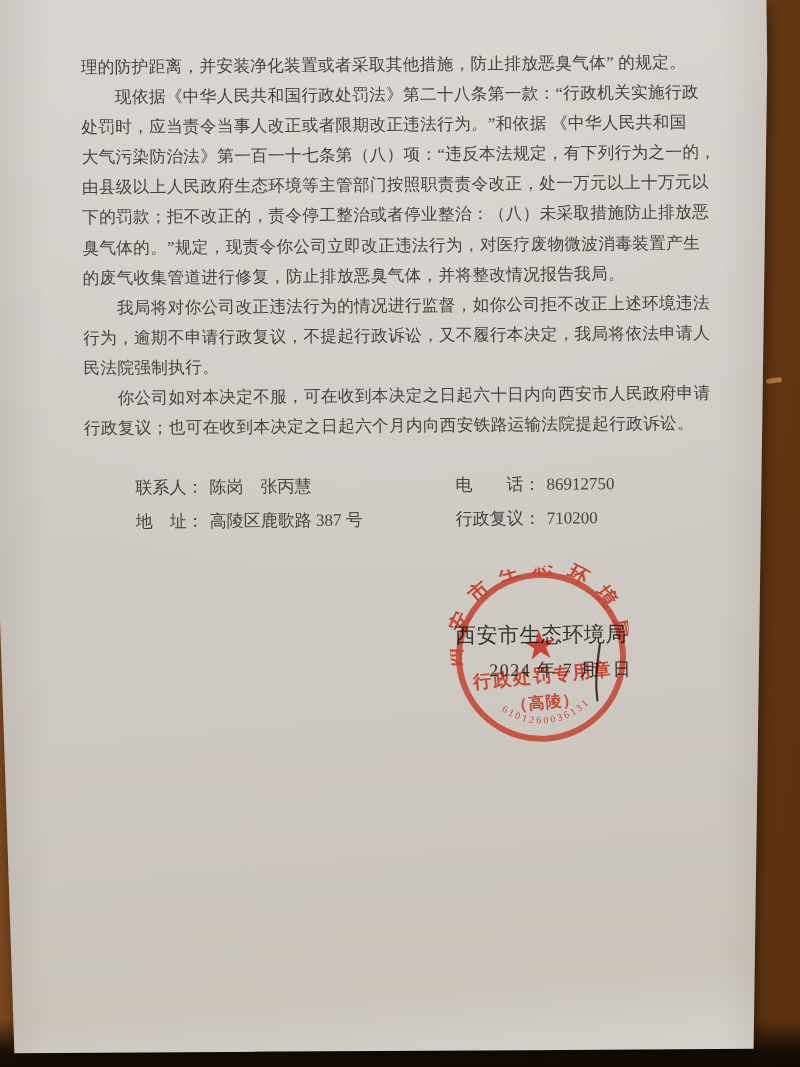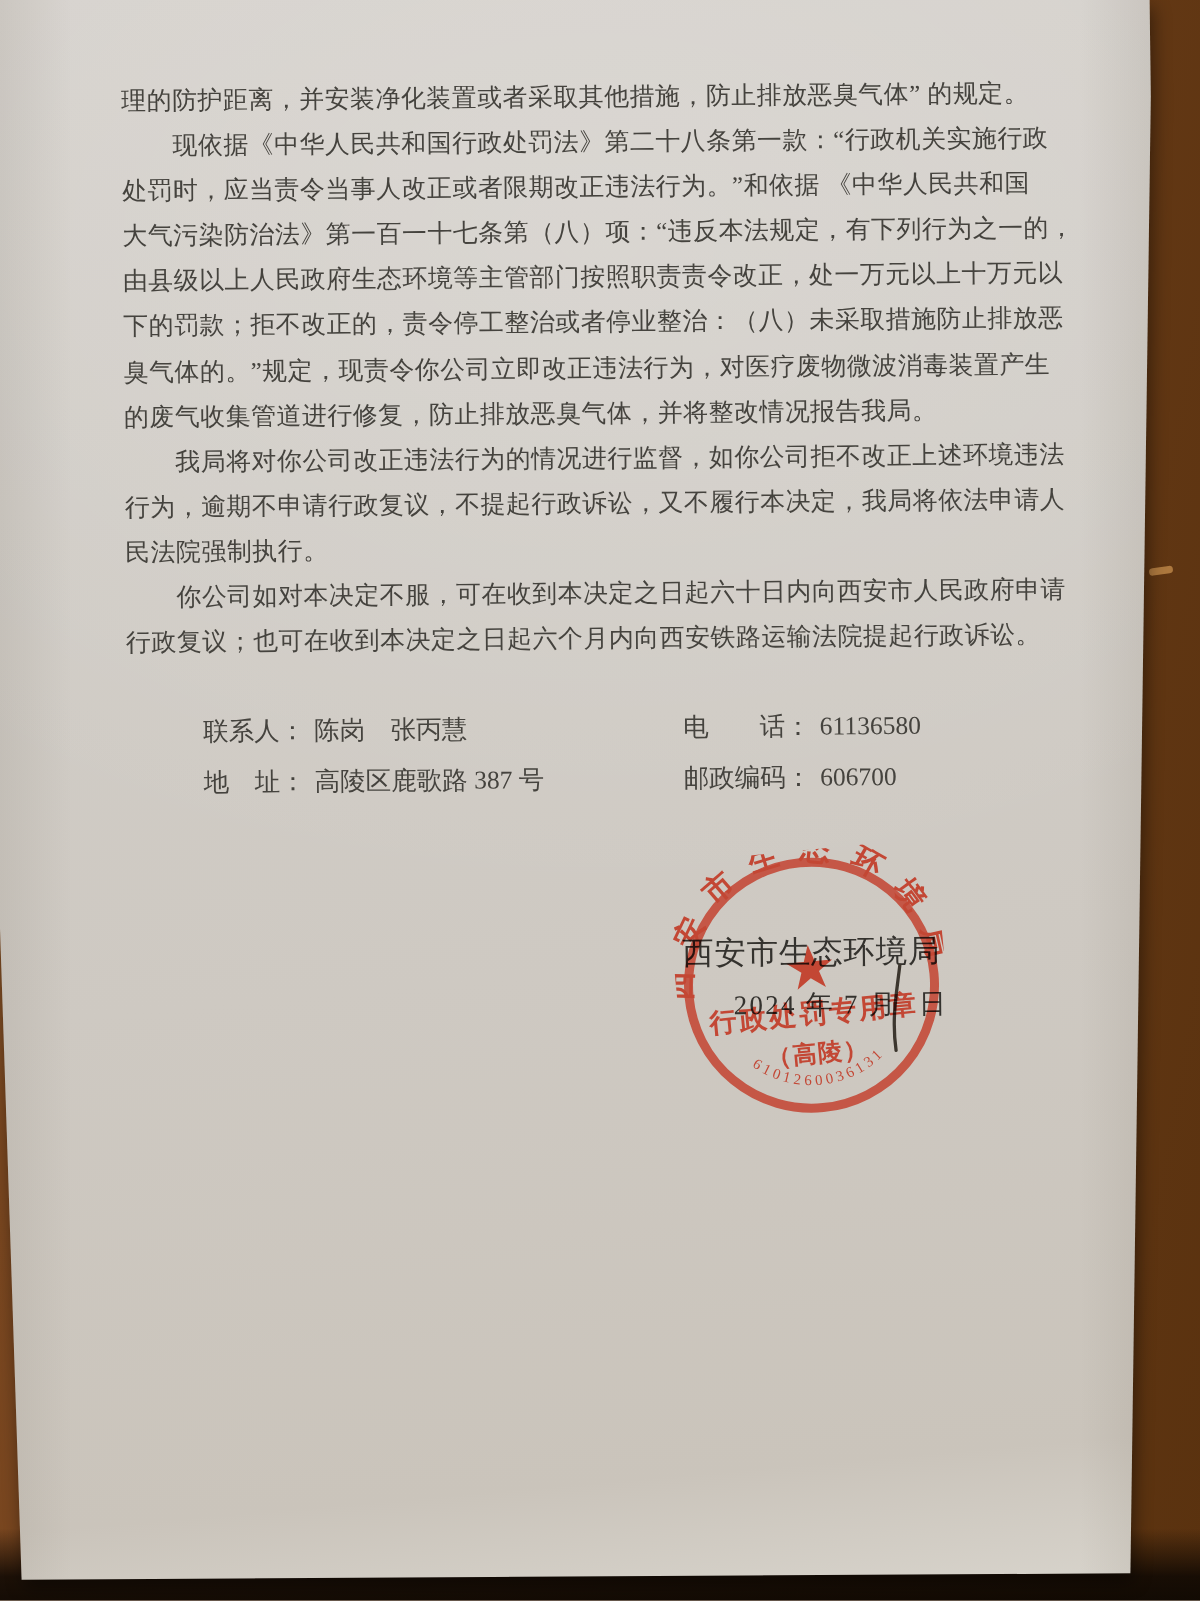--- a/index.html
+++ b/index.html
@@ -90,27 +90,27 @@
       <div class="doc-line">行为，逾期不申请行政复议，不提起行政诉讼，又不履行本决定，我局将依法申请人</div>
       <div class="doc-line">民法院强制执行。</div>
       <div class="doc-line">　　你公司如对本决定不服，可在收到本决定之日起六十日内向西安市人民政府申请</div>
       <div class="doc-line">行政复议；也可在收到本决定之日起六个月内向西安铁路运输法院提起行政诉讼。</div>
     </div>
 
     <div class="contact">
       <div class="contact-row">
         <span>联系人：</span><span class="contact-val">陈岗　张丙慧</span>
         <span class="contact-right">
-          <span>电　　话：</span><span class="contact-val">61136580</span>
+          <span>电　　话：</span><span class="contact-val">86912750</span>
         </span>
       </div>
       <div class="contact-row">
         <span>地　址：</span><span class="contact-val">高陵区鹿歌路 387 号</span>
         <span class="contact-right">
-          <span>邮政编码：</span><span class="contact-val">606700</span>
+          <span>行政复议：</span><span class="contact-val">710200</span>
         </span>
       </div>
     </div>
 
     <div class="authority-print">西安市生态环境局</div>
 
     <div class="date-print">
       <span>2024 年 7 月</span><span class="day">日</span>
     </div>
 

